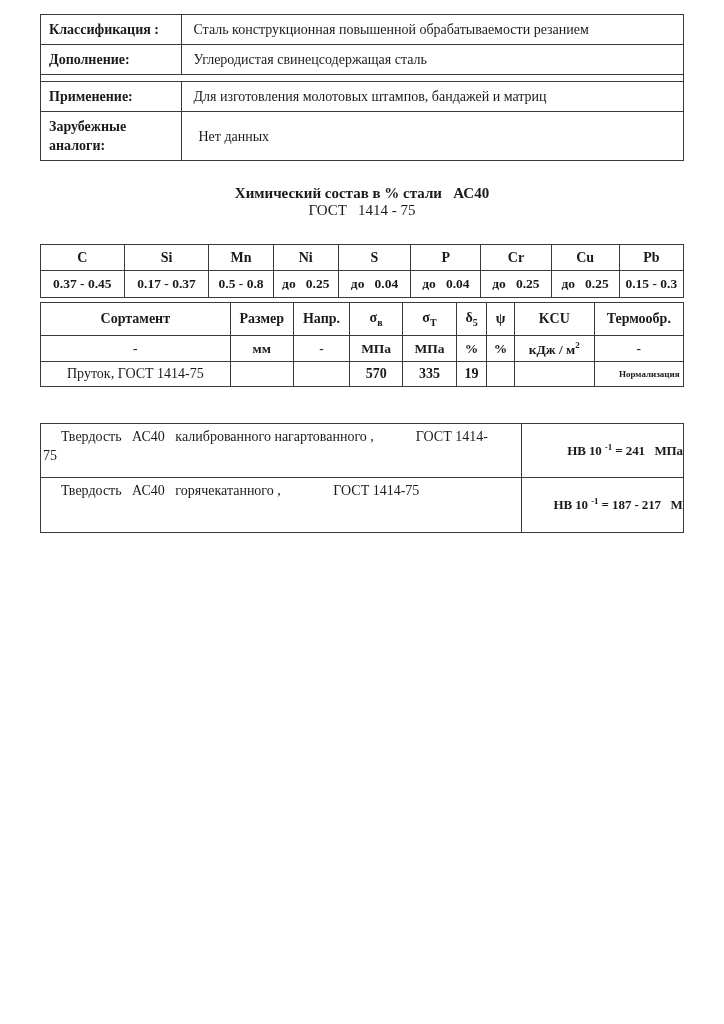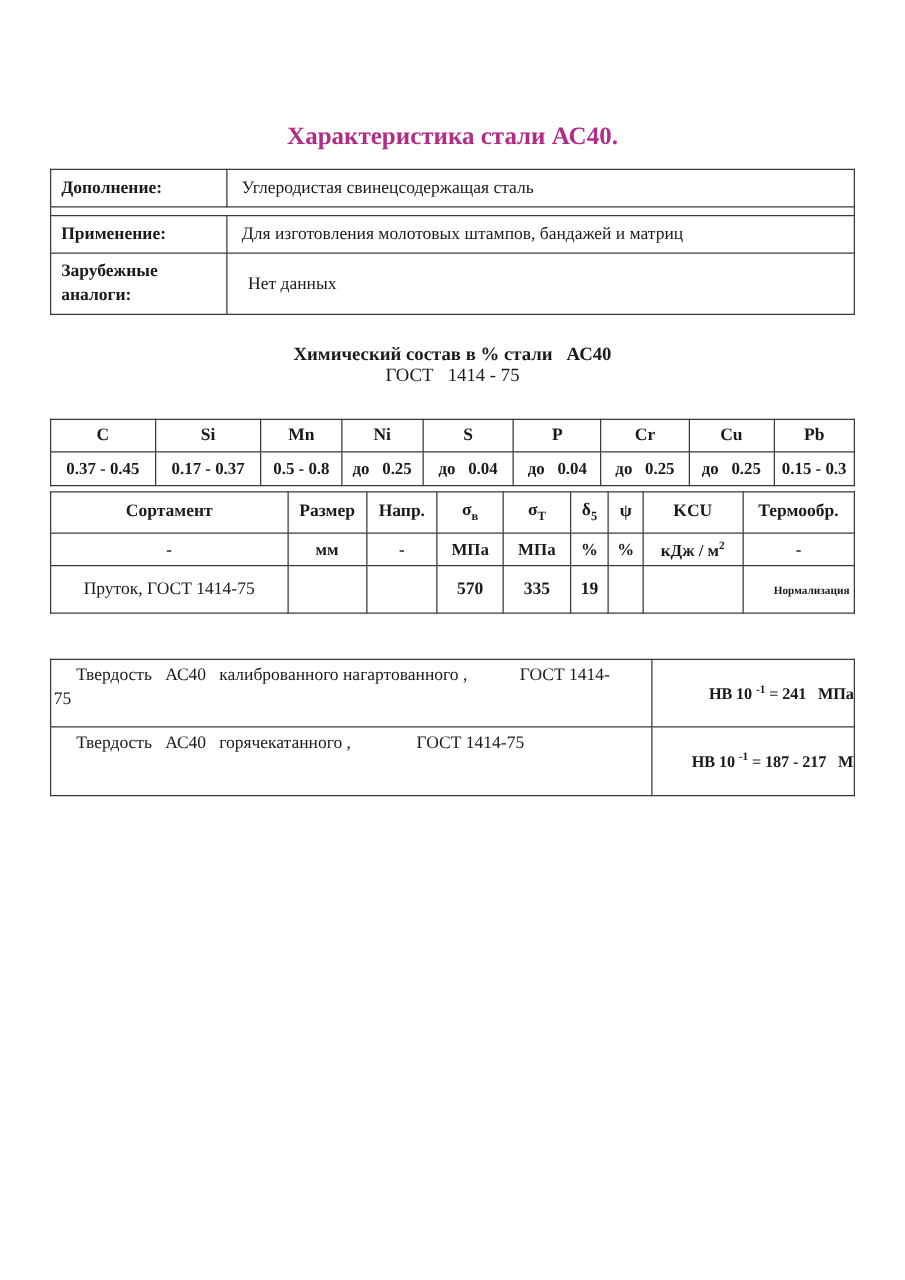--- a/index.html
+++ b/index.html
@@ -69,21 +69,21 @@
     height: 27px; padding: 2px; white-space: pre;
   }
 
   
   .mech-tbl { margin-top: 4px; }
   .mech-tbl th, .mech-tbl td { text-align: center; vertical-align: middle; }
   .mech-tbl .head th { font-size: 14px; font-weight: bold; height: 33px; padding: 2px; }
   .mech-tbl .head sub { font-size: 10px; }
   .mech-tbl .units td { font-size: 13.5px; font-weight: bold; height: 26px; padding: 1px; white-space: pre; }
   .mech-tbl .units sup { font-size: 9px; }
-  .mech-tbl .data td { font-size: 14px; font-weight: bold; height: 38px; padding: 1px; }
+  .mech-tbl .data td { font-size: 14px; font-weight: bold; height: 25px; padding: 1px; }
   .mech-tbl .data .sortament { font-weight: normal; }
   .mech-tbl .data .small { font-size: 9px; font-weight: bold; padding-left: 22px; }
 
   
   .hard-tbl { margin-top: 36px; }
   .hard-tbl .h-left {
     font-size: 14px; line-height: 19px;
     padding: 3px 4px 3px 2px; vertical-align: top;
   }
   .hard-tbl .hl1 { white-space: pre; padding-left: 18px; }
@@ -96,28 +96,31 @@
   .hard-tbl .h-right sup { font-size: 9px; }
   .hard-tbl .row1 .h-left, .hard-tbl .row1 .h-right { height: 47px; }
   .hard-tbl .row2 .h-left, .hard-tbl .row2 .h-right { height: 32px; }
 </style>
 </head>
 <body>
 
 <div class="page">
   <div class="content">
 
-    <h1 class="doc-title">Характеристика стали АС40.</h1>
 
     <table class="tbl info-tbl">
       <colgroup>
           <col style="width:22%">
           <col style="width:78%">
         </colgroup>
       <tbody>
+      <tr>
+        <td class="lbl">Классификация :</td>
+        <td class="val">Сталь конструкционная повышенной обрабатываемости резанием</td>
+      </tr>
       <tr>
         <td class="lbl">Дополнение:</td>
         <td class="val">Углеродистая свинецсодержащая сталь</td>
       </tr>
       <tr>
         <td class="spacer-cell" colspan="2"></td>
       </tr>
       <tr>
         <td class="lbl">Применение:</td>
         <td class="val">Для изготовления молотовых штампов, бандажей и матриц</td>

